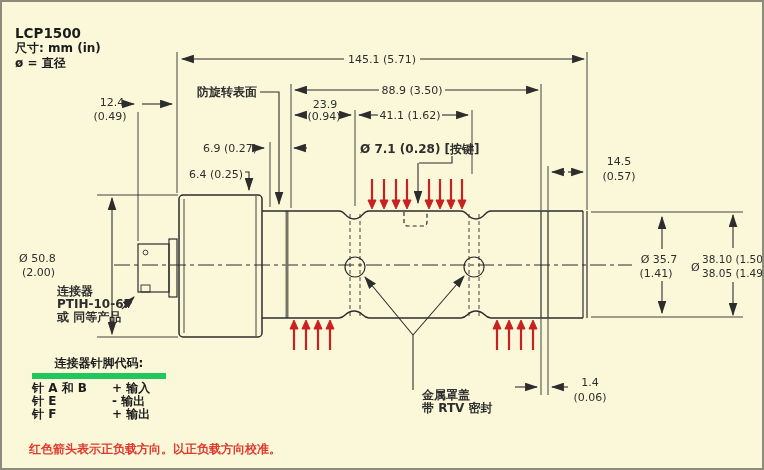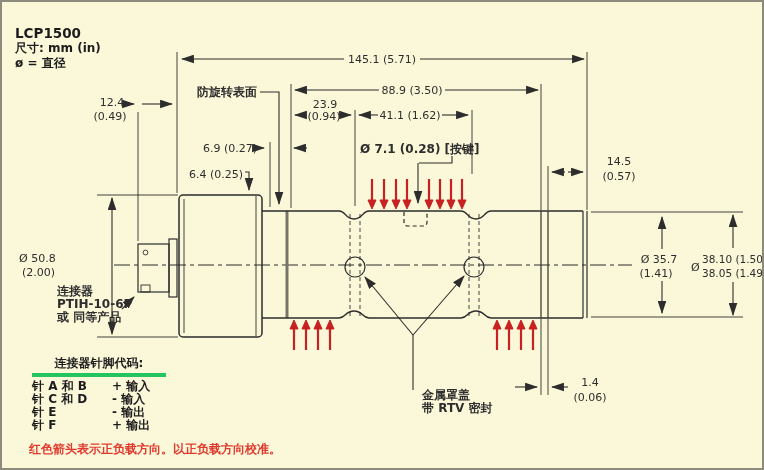--- a/index.html
+++ b/index.html
@@ -20,21 +20,21 @@
   .mk{fill:var(--line);}
   .red{stroke:var(--red);fill:var(--red);}
   text{fill:var(--line);font-family:"DejaVu Sans",sans-serif;font-size:11px;}
   text.zh{font-weight:bold;font-size:12px;}
   text.sm{font-size:10.5px;}
   
   .title-block{position:absolute;left:13px;top:24px;font-weight:bold;font-size:12px;
                line-height:15px;color:#1c1c1c;}
   .title-block .model{font-size:13.5px;}
   .pin-table{position:absolute;left:30px;top:353px;font-size:12px;font-weight:bold;color:#1c1c1c;}
-  .pt-head{display:block;width:134px;text-align:center;border-bottom:4px solid #22c55e;
+  .pt-head{display:block;width:134px;text-align:center;border-bottom:6px solid #22c55e;
            padding-bottom:1px;margin-bottom:3px;}
   .pt-row{display:grid;grid-template-columns:80px auto;line-height:13px;}
   .footnote{position:absolute;left:13px;top:439px;color:var(--note);font-weight:bold;font-size:12px;margin-left:14px;}
 </style>
 </head>
 <body>
 
 <div class="stage">
 
 <svg width="764" height="470" viewBox="0 0 764 470">
@@ -197,24 +197,20 @@
   <div>ø = 直径</div>
 </div>
 
 <div class="pin-table">
   <span class="pt-head">连接器针脚代码:</span>
   <div class="pt-row">
     <span>针 A 和 B</span>
     <span>+ 输入</span>
   </div>
   <div class="pt-row">
-    <span>针 C 和 D</span>
-    <span>- 输入</span>
-  </div>
-  <div class="pt-row">
     <span>针 E</span>
     <span>- 输出</span>
   </div>
   <div class="pt-row">
     <span>针 F</span>
     <span>+ 输出</span>
   </div>
 </div>
 
 <div class="footnote">红色箭头表示正负载方向。以正负载方向校准。</div>

